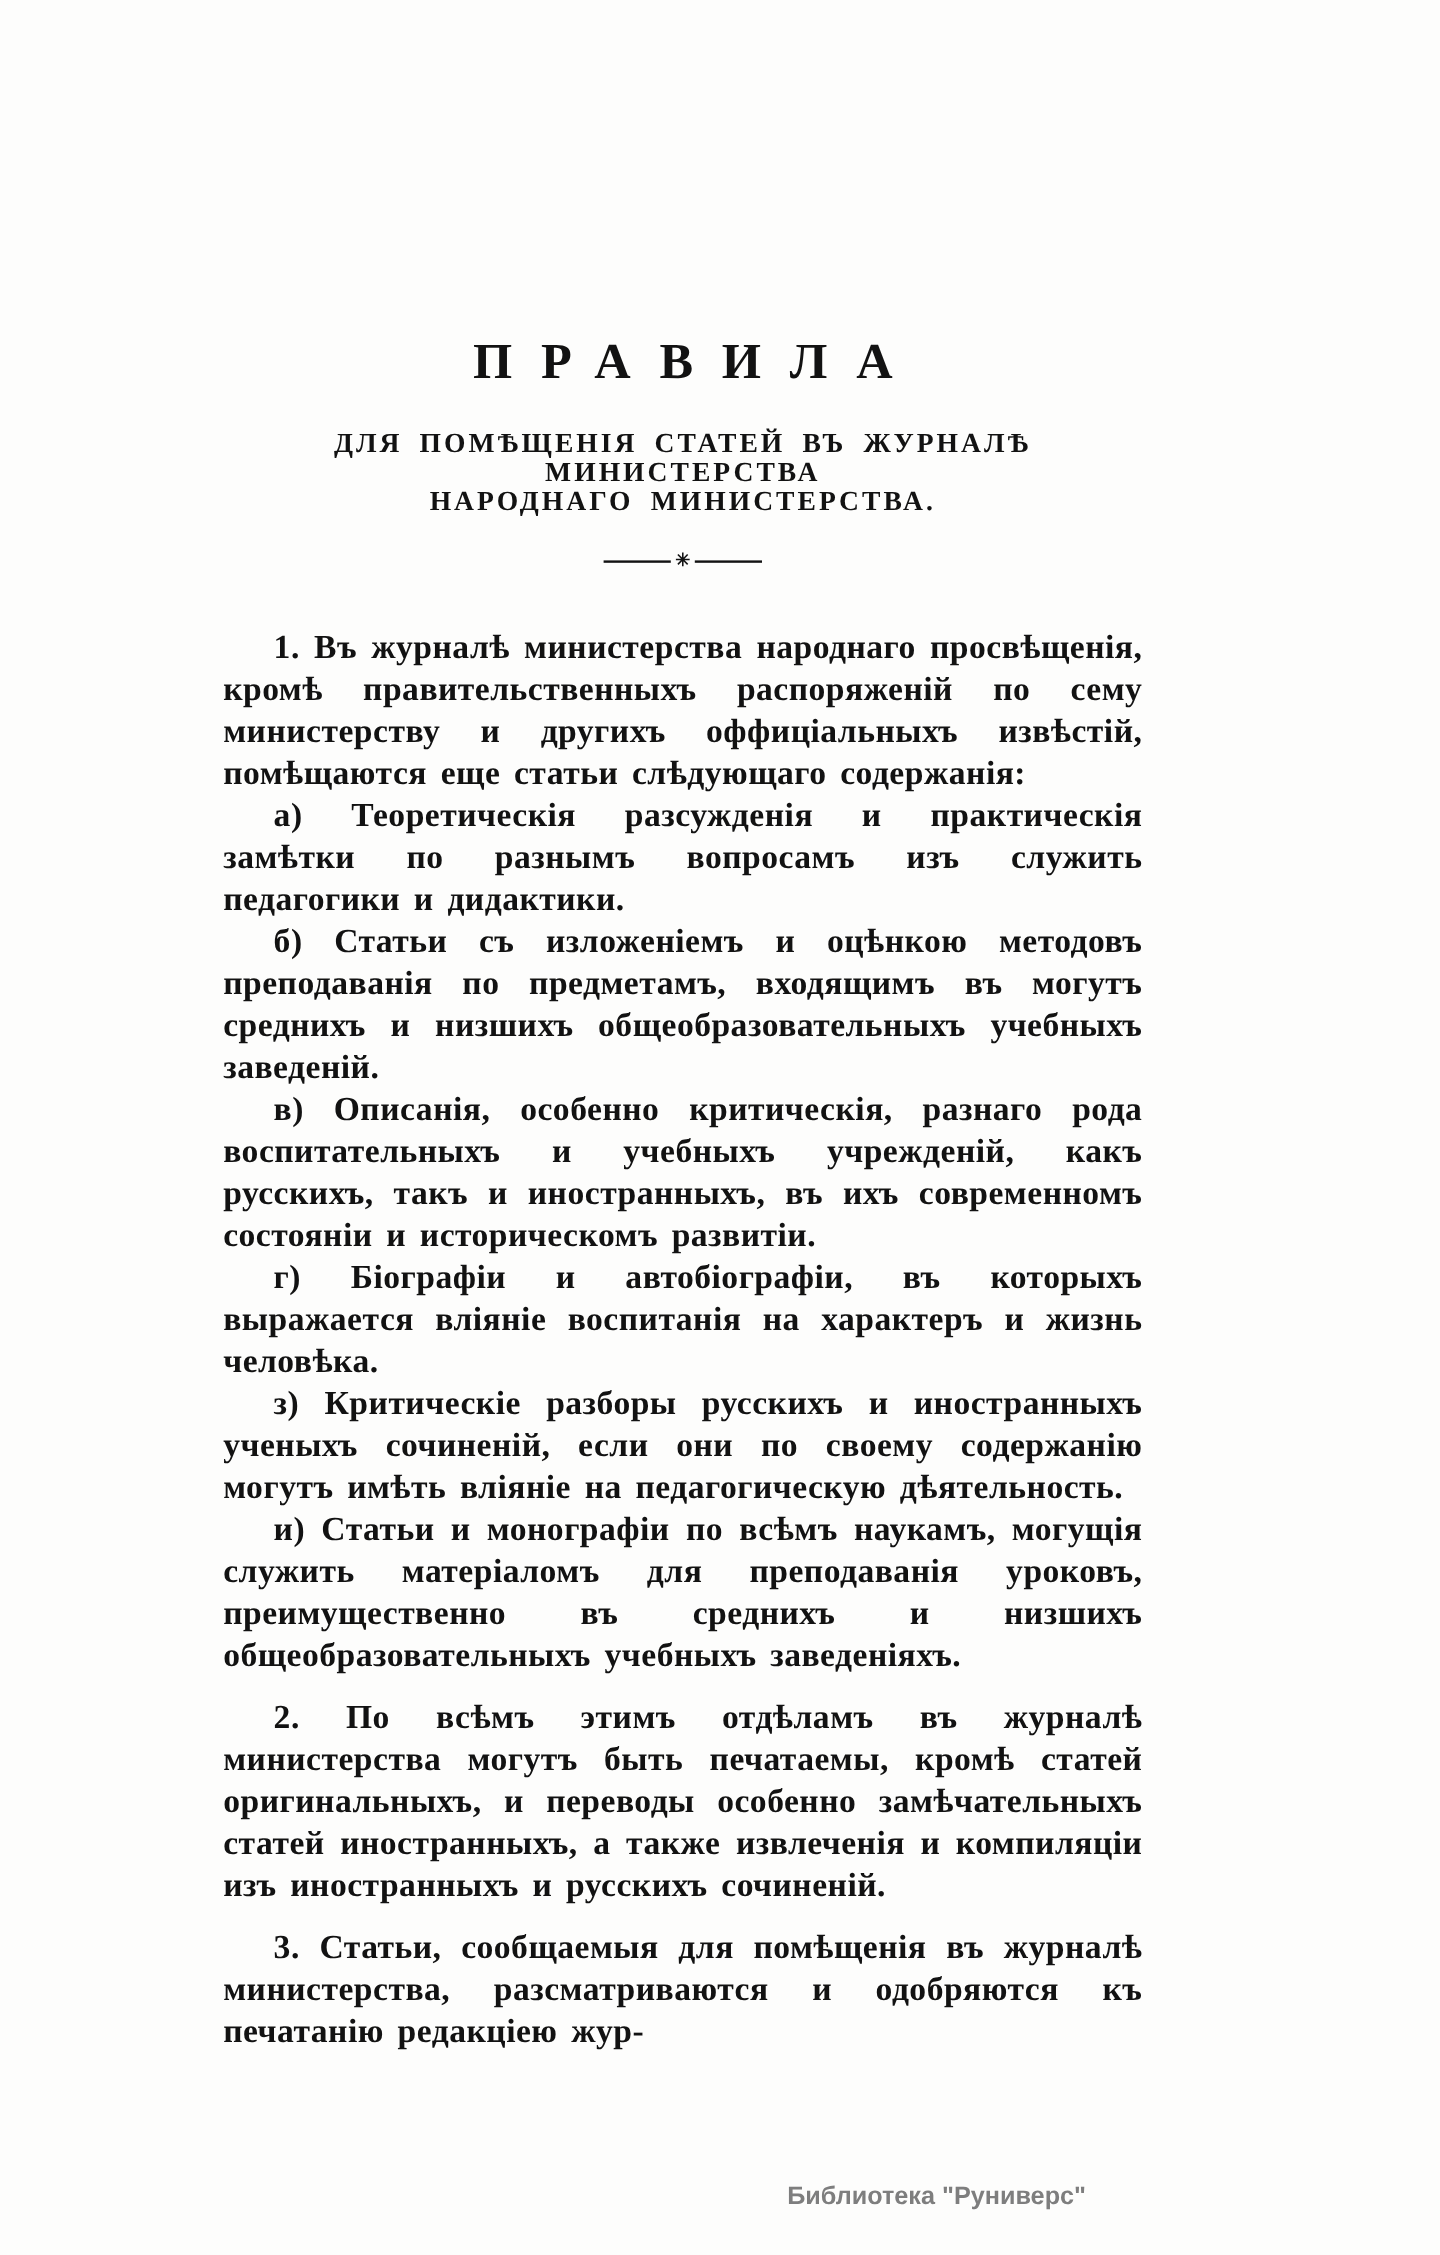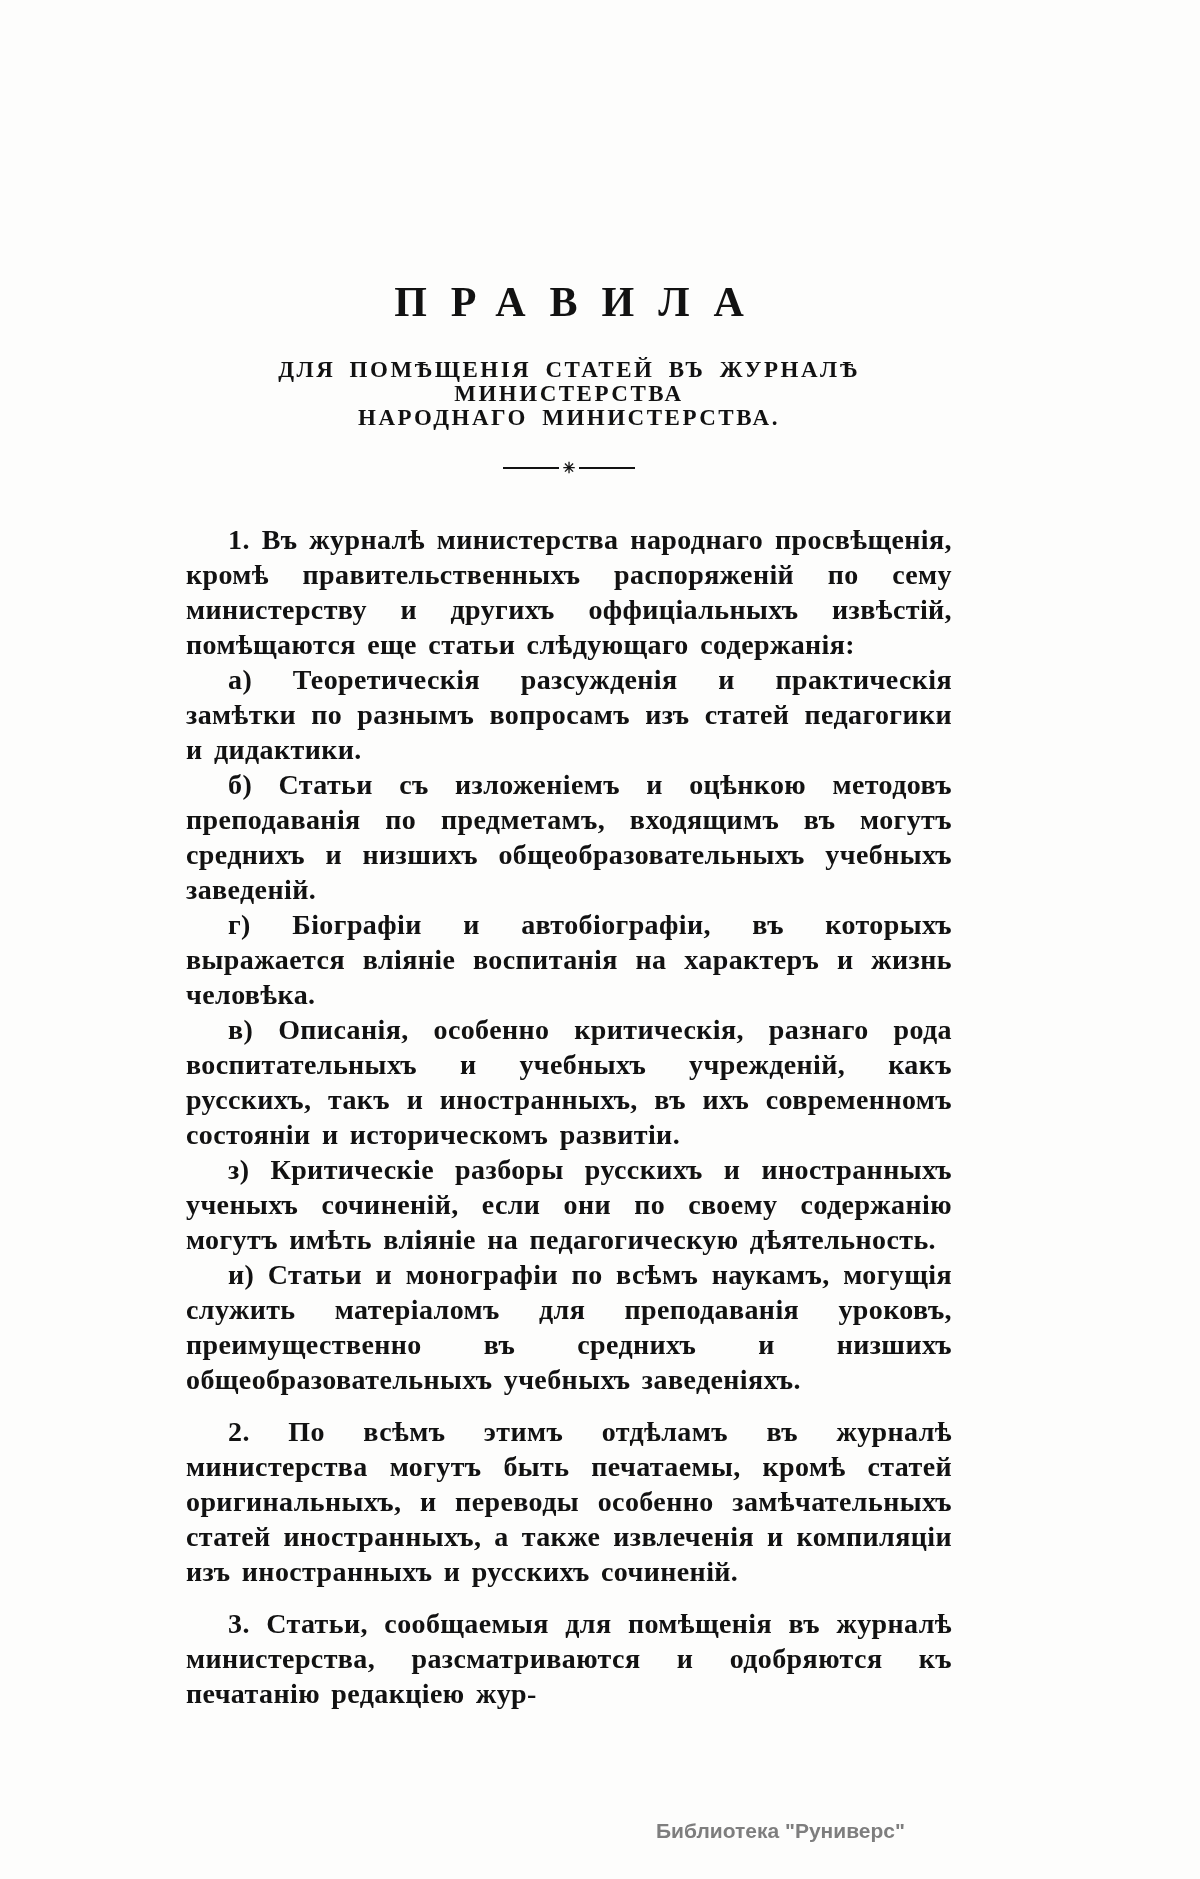--- a/index.html
+++ b/index.html
@@ -96,24 +96,24 @@
   </div>
 
   <div class="divider">
     <span class="rule"></span>
     <span class="ornament">✳</span>
     <span class="rule"></span>
   </div>
 
   <div class="doc-body">
     <p>1. Въ журналѣ министерства народнаго просвѣщенія, кромѣ правительственныхъ распоряженій по сему министерству и другихъ оффиціальныхъ извѣстій, помѣщаются еще статьи слѣдующаго содержанія:</p>
-    <p>а) Теоретическія разсужденія и практическія замѣтки по разнымъ вопросамъ изъ статей педагогики и дидактики.</p>
+    <p>а) Теоретическія разсужденія и практическія замѣтки по разнымъ вопросамъ изъ служить педагогики и дидактики.</p>
     <p>б) Статьи съ изложеніемъ и оцѣнкою методовъ преподаванія по предметамъ, входящимъ въ могутъ среднихъ и низшихъ общеобразовательныхъ учебныхъ заведеній.</p>
+    <p>в) Описанія, особенно критическія, разнаго рода воспитательныхъ и учебныхъ учрежденій, какъ русскихъ, такъ и иностранныхъ, въ ихъ современномъ состояніи и историческомъ развитіи.</p>
     <p>г) Біографіи и автобіографіи, въ которыхъ выражается вліяніе воспитанія на характеръ и жизнь человѣка.</p>
-    <p>в) Описанія, особенно критическія, разнаго рода воспитательныхъ и учебныхъ учрежденій, какъ русскихъ, такъ и иностранныхъ, въ ихъ современномъ состояніи и историческомъ развитіи.</p>
     <p>з) Критическіе разборы русскихъ и иностранныхъ ученыхъ сочиненій, если они по своему содержанію могутъ имѣть вліяніе на педагогическую дѣятельность.</p>
     <p>и) Статьи и монографіи по всѣмъ наукамъ, могущія служить матеріаломъ для преподаванія уроковъ, преимущественно въ среднихъ и низшихъ общеобразовательныхъ учебныхъ заведеніяхъ.</p>
     <p class="spaced">2. По всѣмъ этимъ отдѣламъ въ журналѣ министерства могутъ быть печатаемы, кромѣ статей оригинальныхъ, и переводы особенно замѣчательныхъ статей иностранныхъ, а также извлеченія и компиляціи изъ иностранныхъ и русскихъ сочиненій.</p>
     <p class="spaced">3. Статьи, сообщаемыя для помѣщенія въ журналѣ министерства, разсматриваются и одобряются къ печатанію редакціею жур-</p>
   </div>
 
 </div>
 
 <div class="watermark">Библиотека "Руниверс"</div>
 

